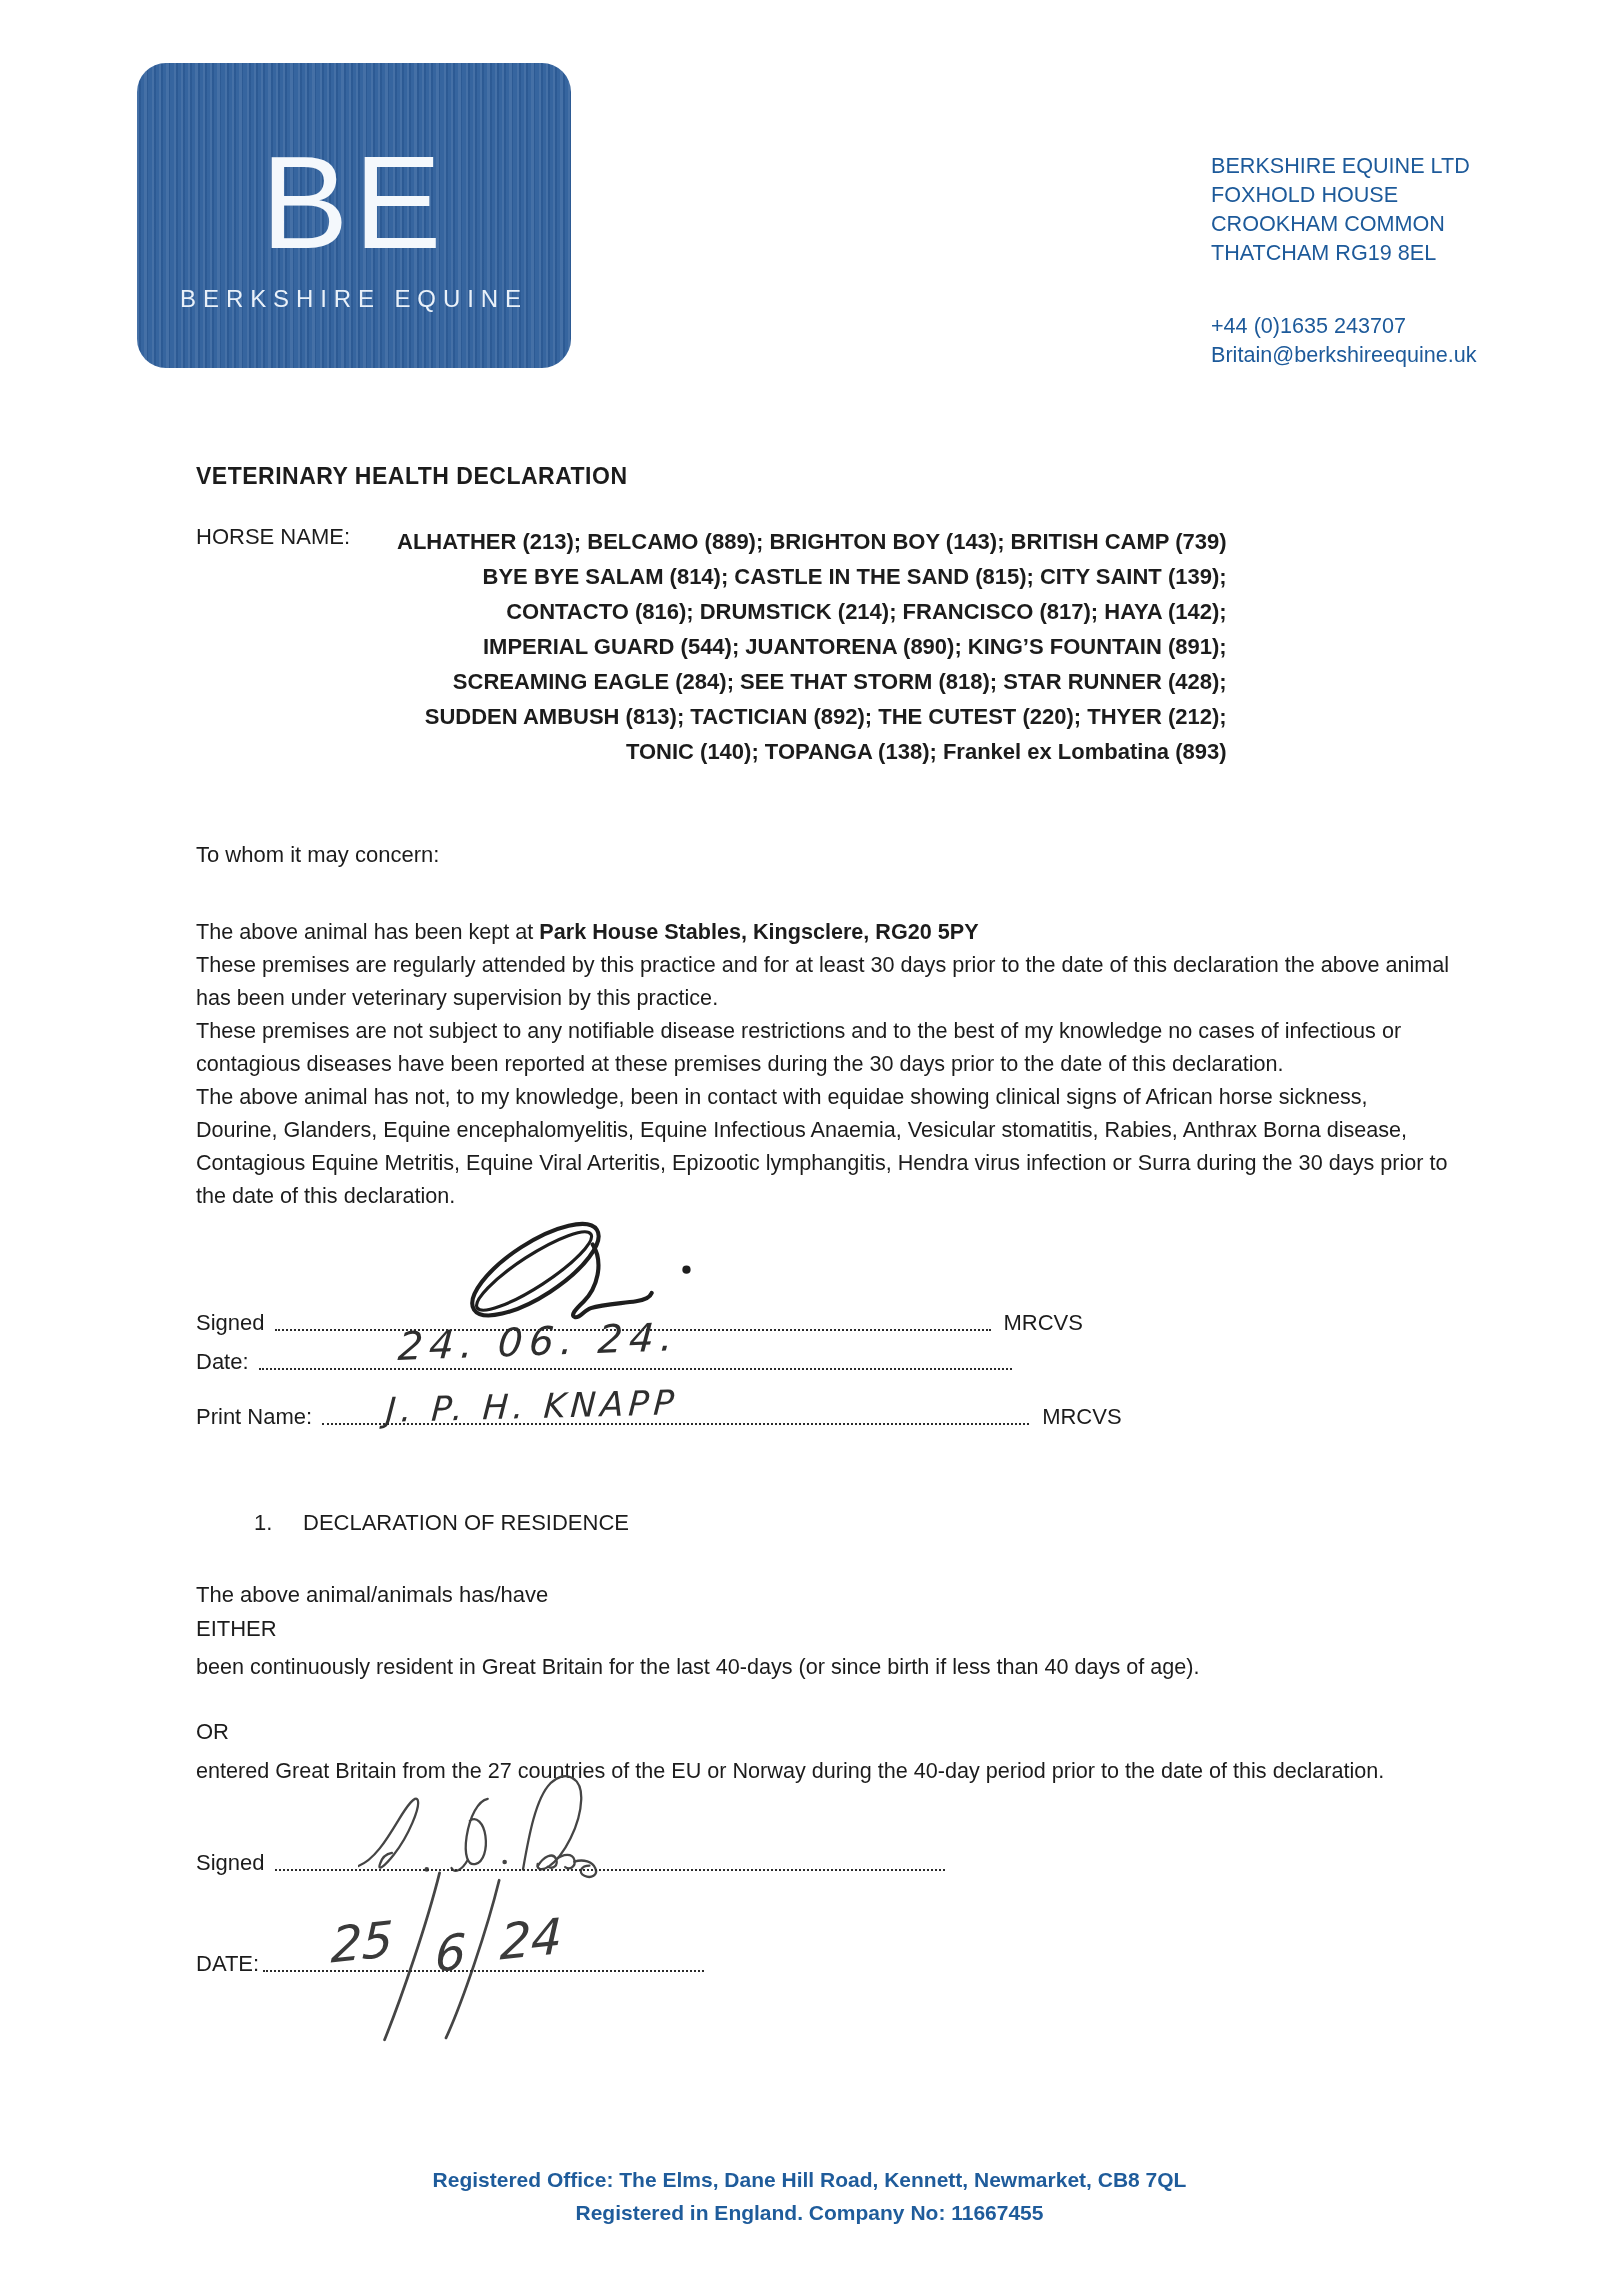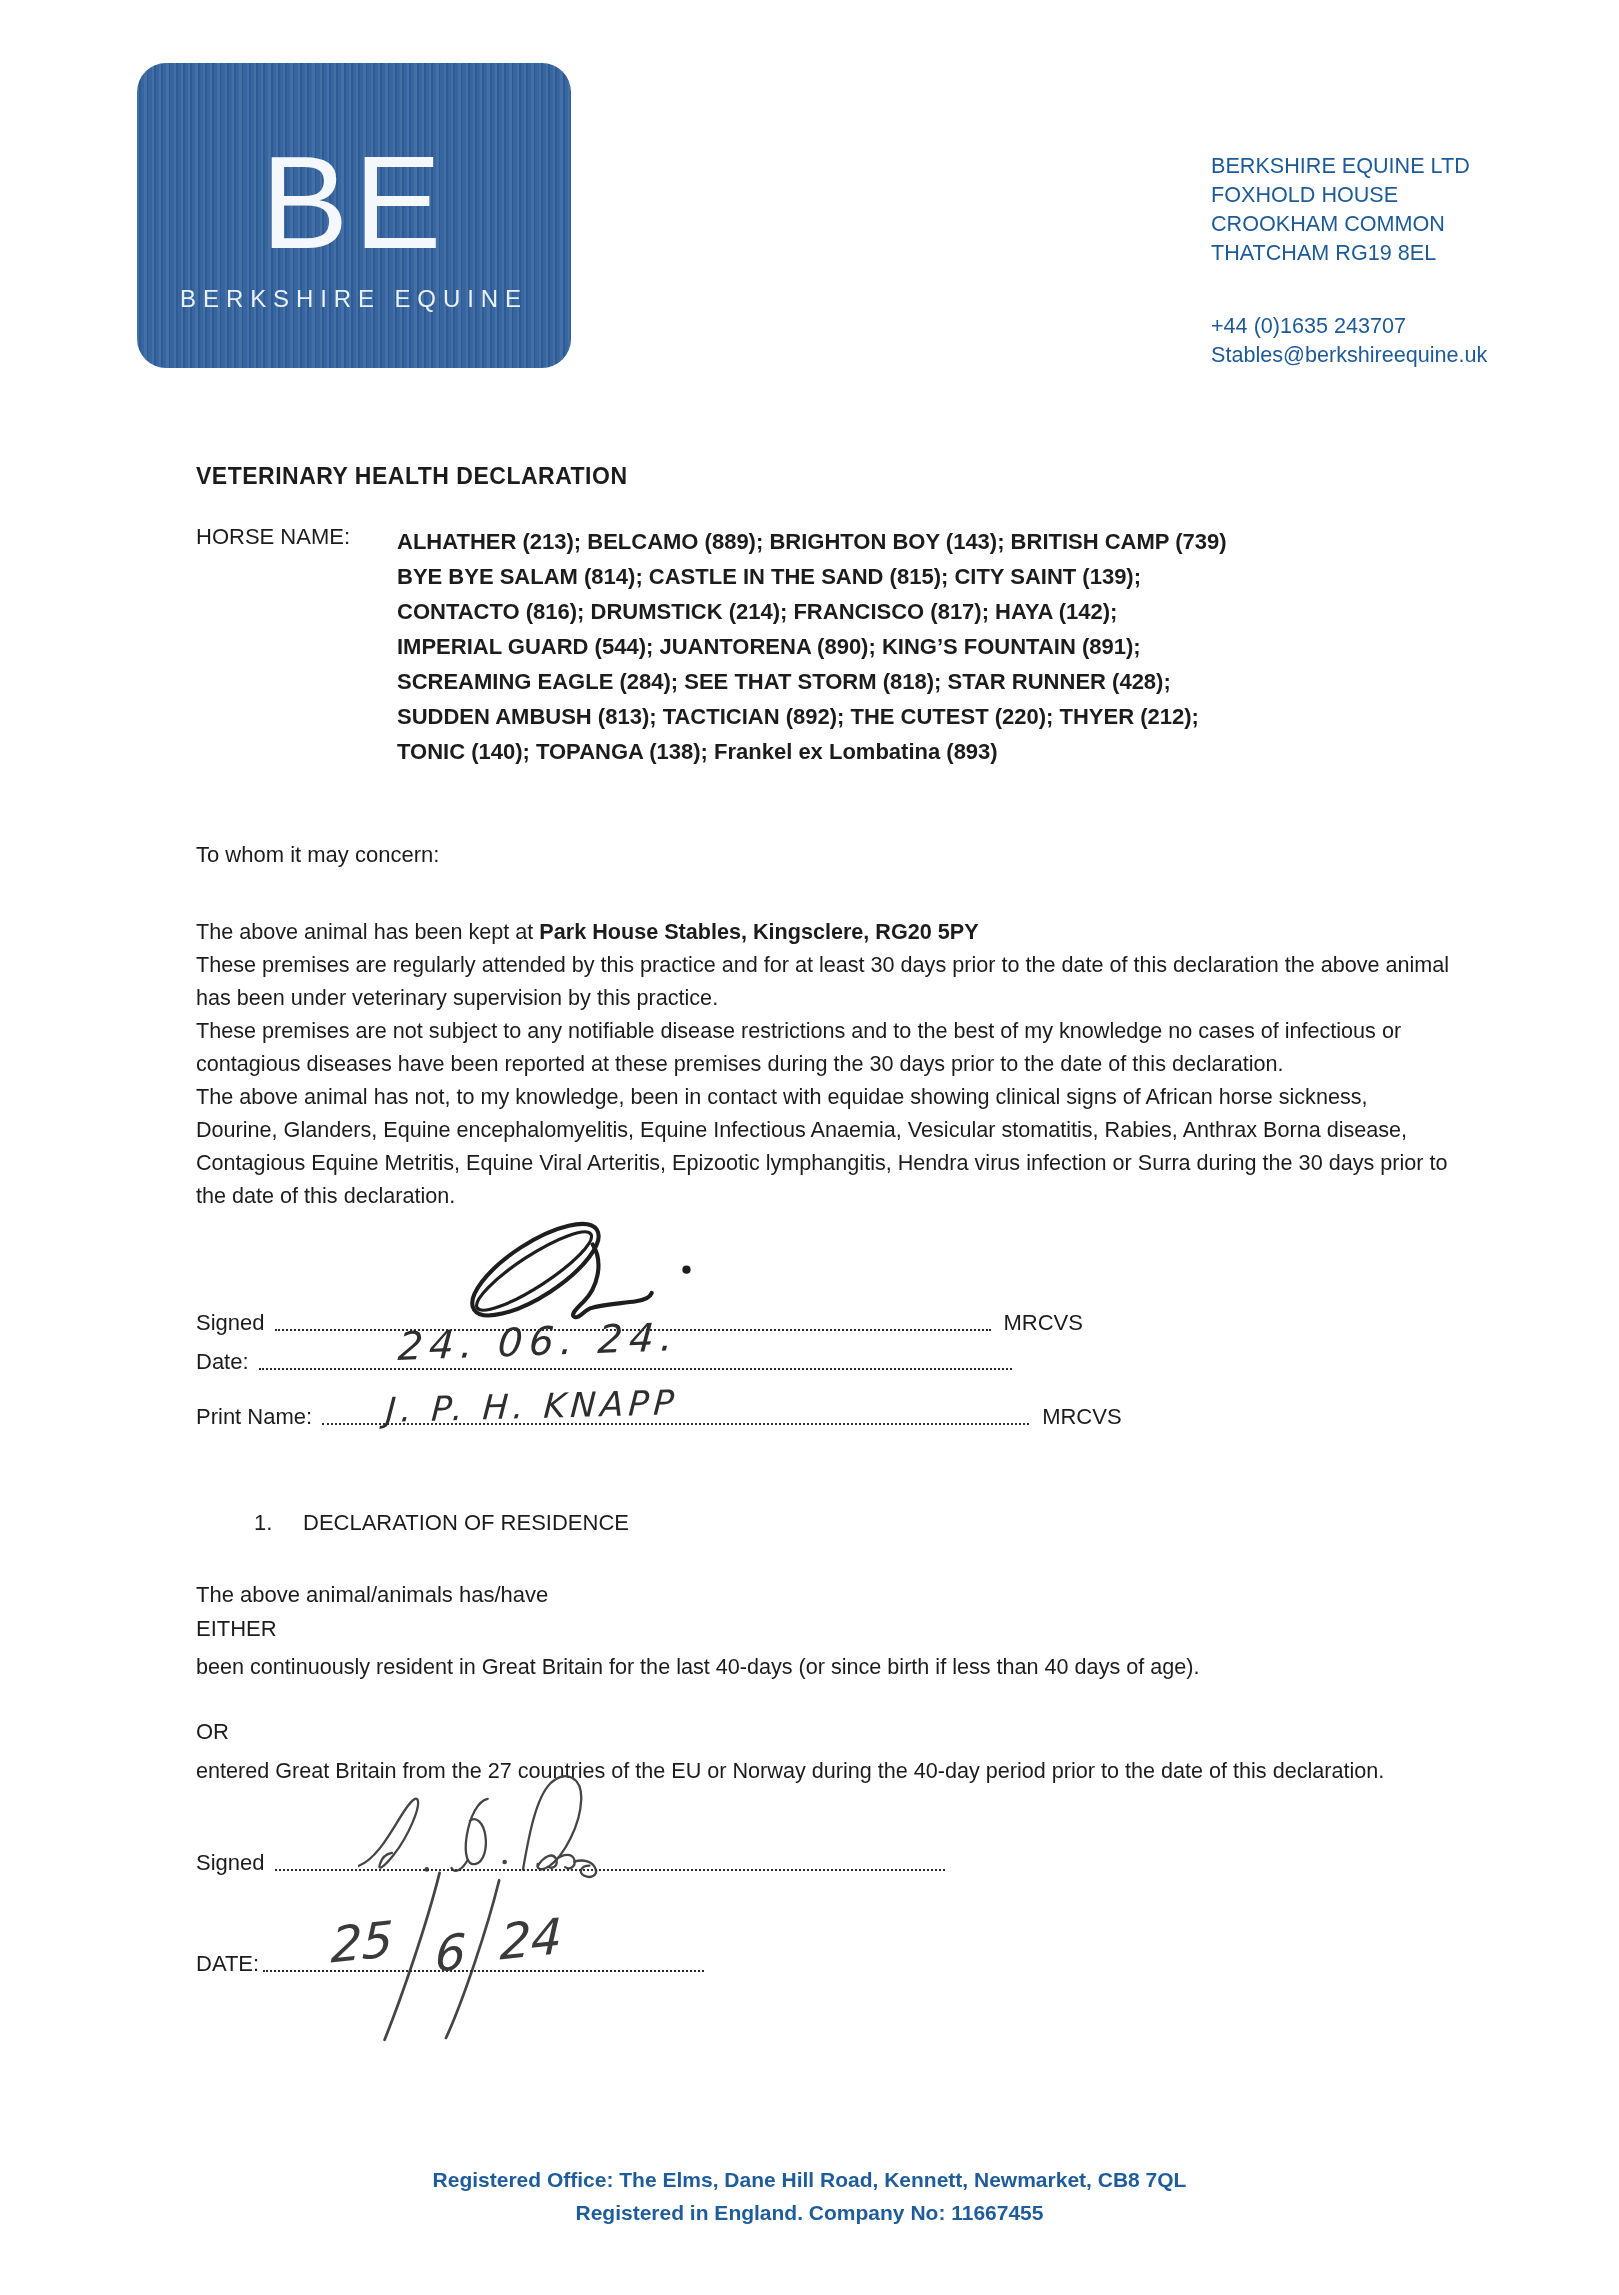--- a/index.html
+++ b/index.html
@@ -40,21 +40,21 @@
   .doc-title{
     position:absolute;left:196px;top:463px;
     font-size:23px;font-weight:bold;letter-spacing:0.5px;
   }
   
   .horse-label{
     position:absolute;left:196px;top:524px;font-size:22px;
   }
   .horse-lines{
     position:absolute;left:397px;top:524px;font-size:22px;font-weight:bold;
-    line-height:35px;white-space:nowrap;
+    line-height:35px;white-space:nowrap;text-align:right;
   }
   
   .salutation{position:absolute;left:196px;top:842px;font-size:22px;}
   .body-block{
     position:absolute;left:196px;top:915px;width:1258px;
     font-size:21.6px;line-height:33px;text-align:left;
   }
   .bold{font-weight:bold;}
   
   .row{position:absolute;left:196px;font-size:22px;white-space:nowrap;}
@@ -98,21 +98,21 @@
     <div class="logo-initials">BE</div>
     <div class="logo-name">BERKSHIRE EQUINE</div>
   </div>
 
   <div class="letterhead">
     <div>BERKSHIRE EQUINE LTD</div>
     <div>FOXHOLD HOUSE</div>
     <div>CROOKHAM COMMON</div>
     <div>THATCHAM RG19 8EL</div>
     <div class="contact">+44 (0)1635 243707</div>
-    <div>Stables@berkshireequine.uk</div>
+    <div>Britain@berkshireequine.uk</div>
   </div>
 
   <div class="doc-title">VETERINARY HEALTH DECLARATION</div>
 
   <div class="horse-label">HORSE NAME:</div>
   <div class="horse-lines">
     <div>ALHATHER (213); BELCAMO (889); BRIGHTON BOY (143); BRITISH CAMP (739)</div>
     <div>BYE BYE SALAM (814); CASTLE IN THE SAND (815); CITY SAINT (139);</div>
     <div>CONTACTO (816); DRUMSTICK (214); FRANCISCO (817); HAYA (142);</div>
     <div>IMPERIAL GUARD (544); JUANTORENA (890); KING’S FOUNTAIN (891);</div>

